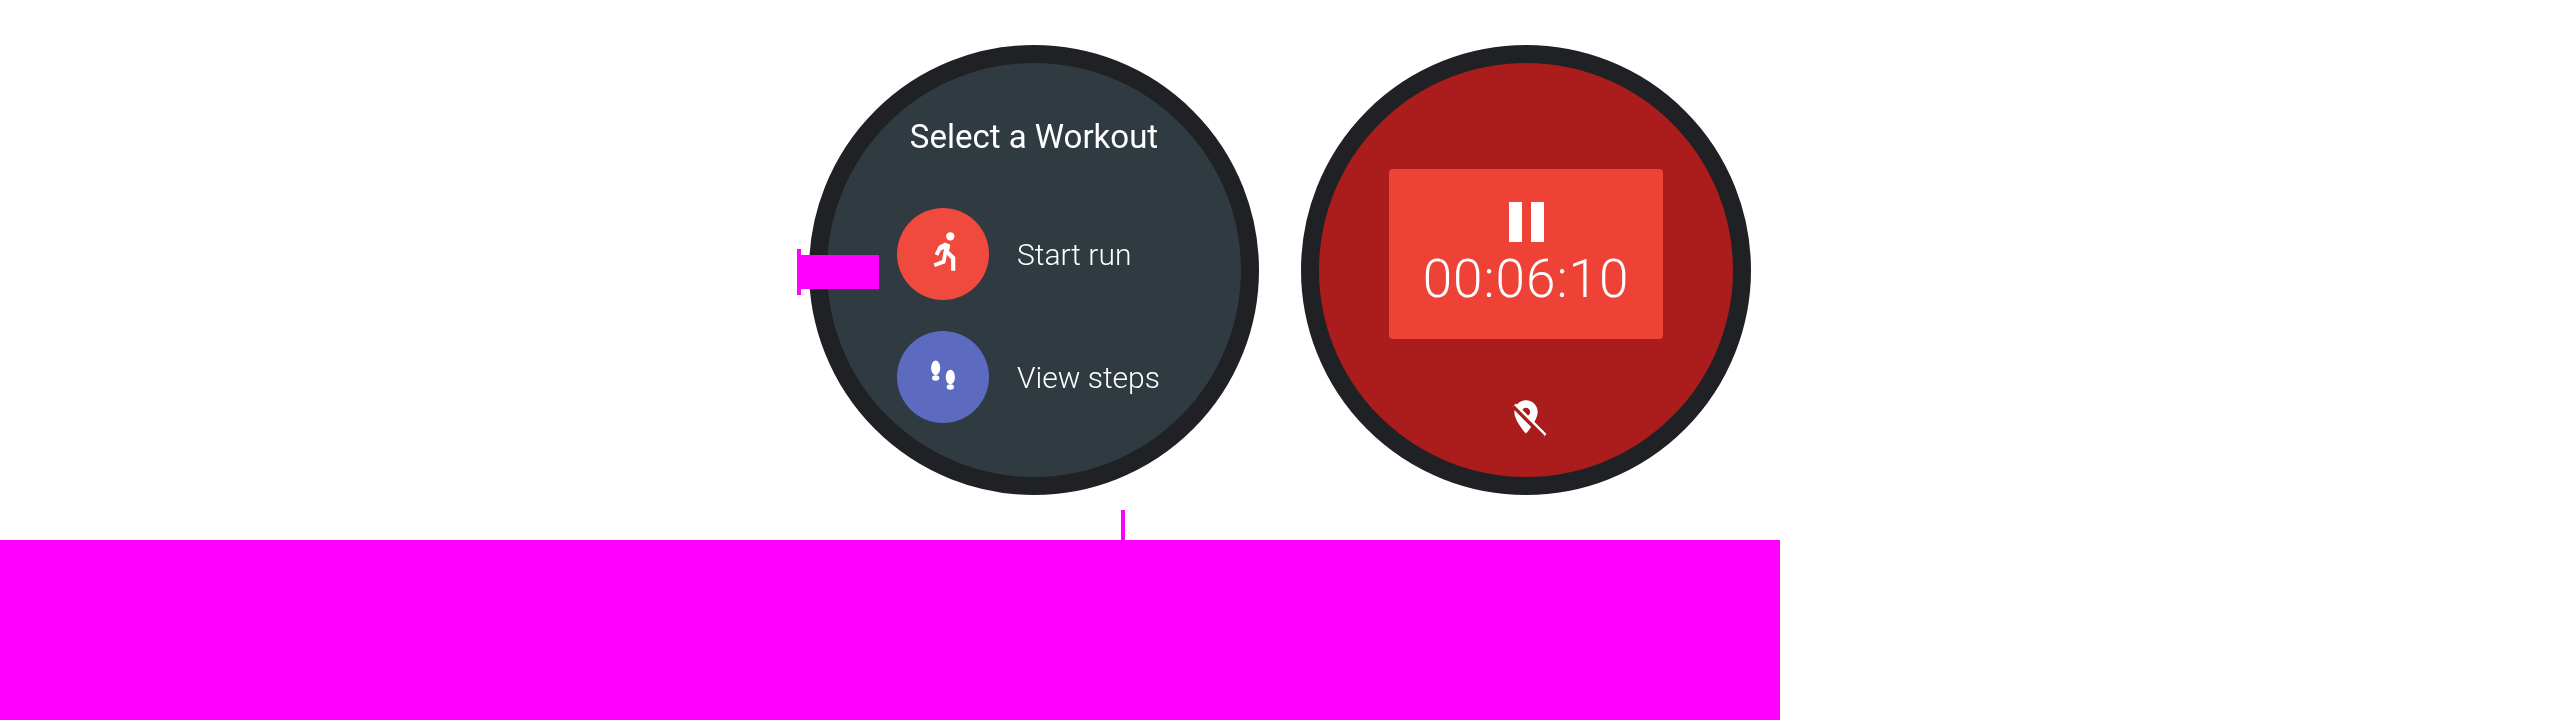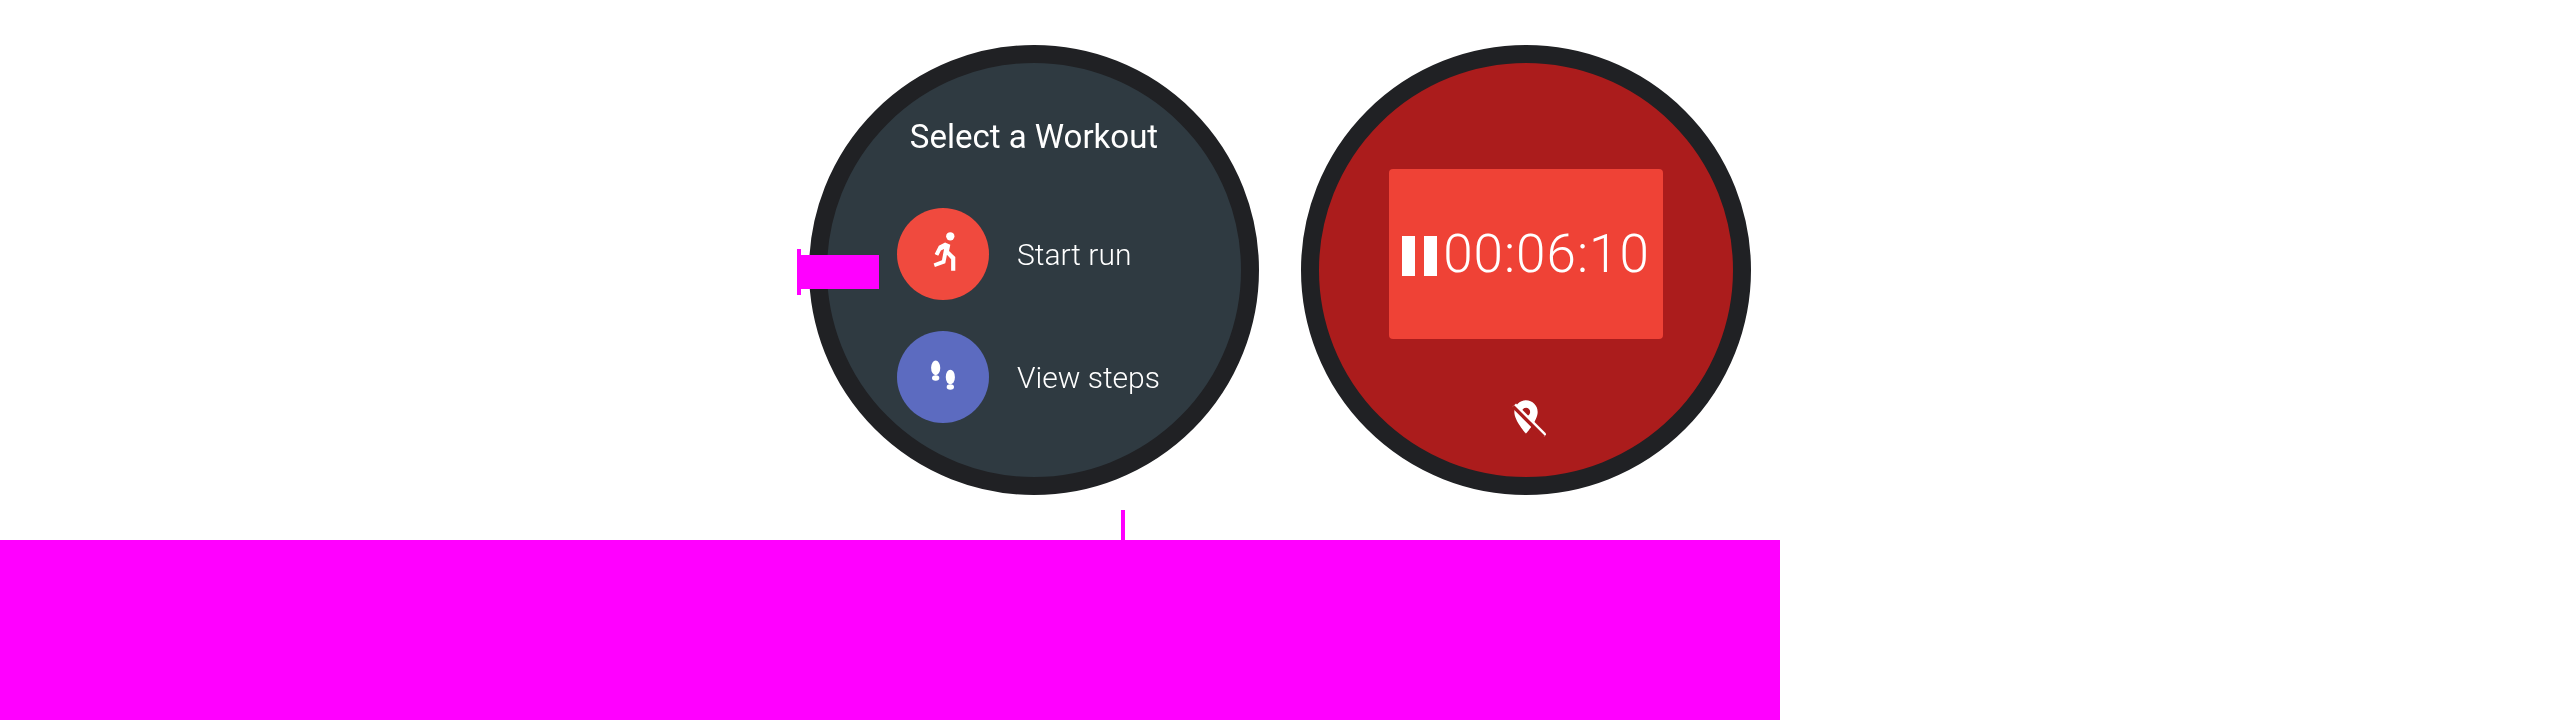--- a/index.html
+++ b/index.html
@@ -61,20 +61,21 @@
   
   .w2 { background: #ab1c1c; }
   .w2-card {
     position: absolute;
     left: 70px; right: 70px;
     top: 106px;
     height: 170px;
     background: #ef4236;
     border-radius: 4px;
     display: flex;
+    flex-direction: column;
     align-items: center;
     justify-content: center;
     gap: 6px;
   }
   .w2-pause {
     display: flex;
     gap: 9px;
     margin-top: 4px;
   }
   .w2-pause span {

